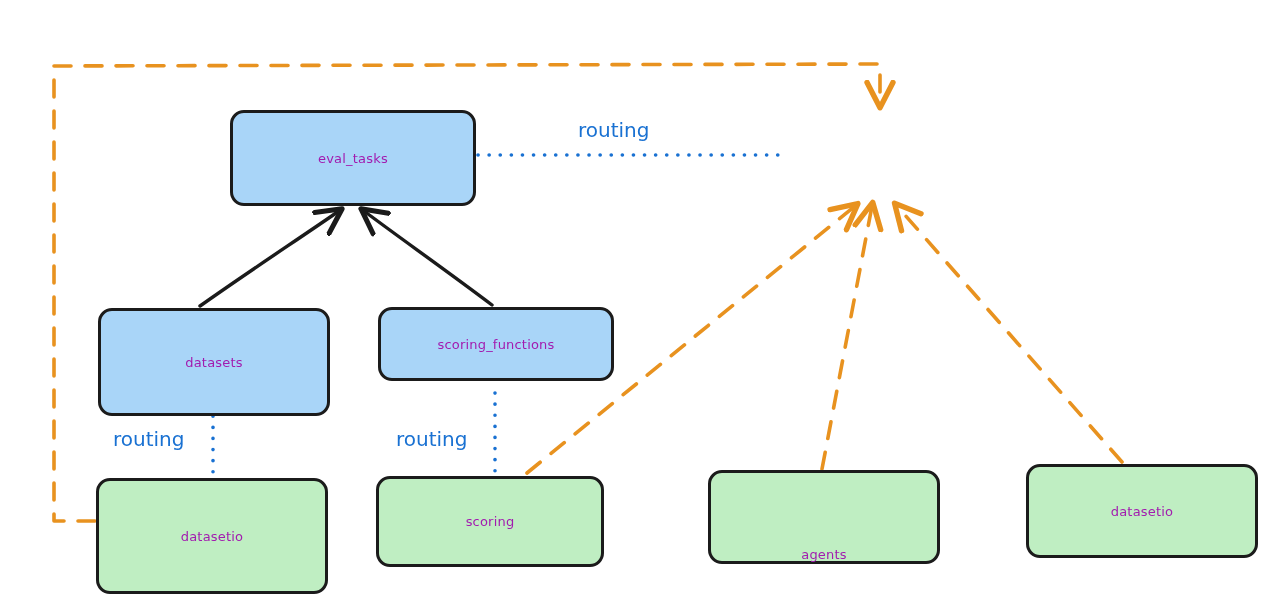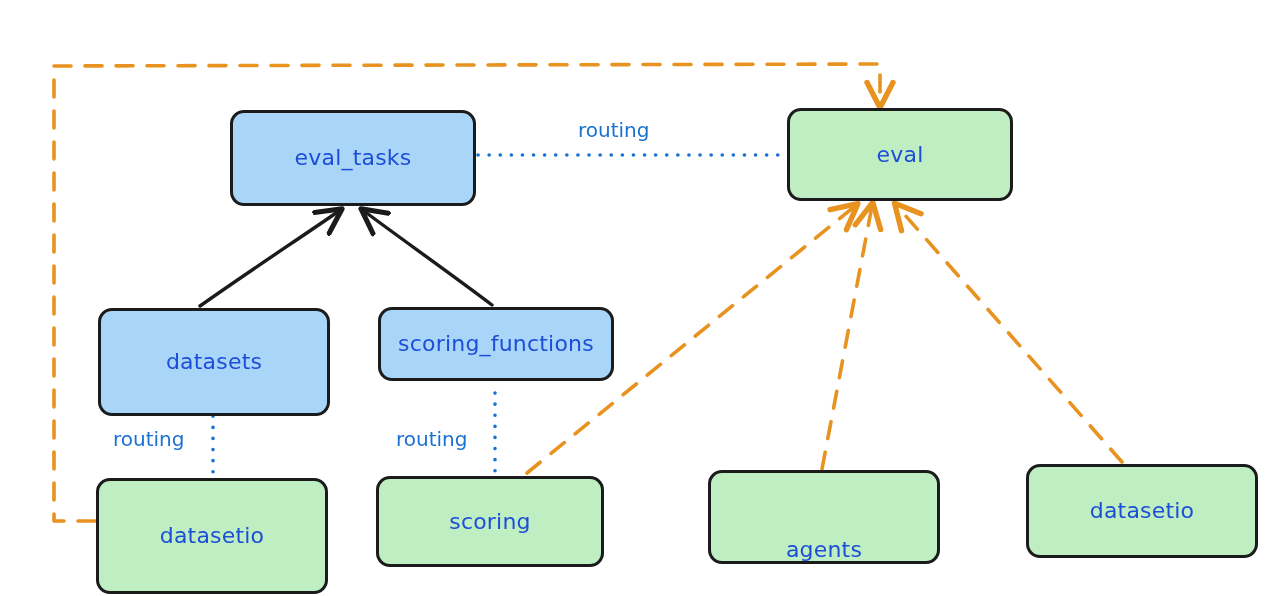--- a/index.html
+++ b/index.html
@@ -32,22 +32,22 @@
     box-sizing: border-box;
     border: 3px solid #1b1b1b;
     border-radius: 14px;
     display: flex;
     align-items: center;
     justify-content: center;
     text-align: center;
   }
   .node .node-label {
     font-family: "DejaVu Sans", sans-serif;
-    font-size: 22px;
-    color: #1d4ed8;
+    font-size: 13px;
+    color: #a21caf;
     letter-spacing: 0.2px;
     line-height: 1;
     user-select: none;
   }
   .node.blue  { background: #a9d5f8; }
   .node.green { background: #bfeec2; }
 
   .edge-label {
     position: absolute;
     font-family: "DejaVu Sans", sans-serif;
@@ -101,23 +101,20 @@
     </g>
     <g>
       <path d="M 1122 462 L 897 206" fill="none" stroke="#e8921f" stroke-width="3.6" stroke-linecap="round" stroke-dasharray="17 14" marker-end="url(#arrow-orange)"></path>
     </g>
   </svg>
 
   <div class="node blue" style="left:230px; top:110px; width:246px; height:96px;">
     <span class="node-label">eval_tasks</span>
   </div>
 
-  <div class="node green" style="left:787px; top:108px; width:226px; height:93px;">
-    <span class="node-label">eval</span>
-  </div>
 
   <div class="node blue" style="left:98px; top:308px; width:232px; height:108px;">
     <span class="node-label">datasets</span>
   </div>
 
   <div class="node blue" style="left:378px; top:307px; width:236px; height:74px;">
     <span class="node-label">scoring_functions</span>
   </div>
 
   <div class="node green" style="left:96px; top:478px; width:232px; height:116px;">

